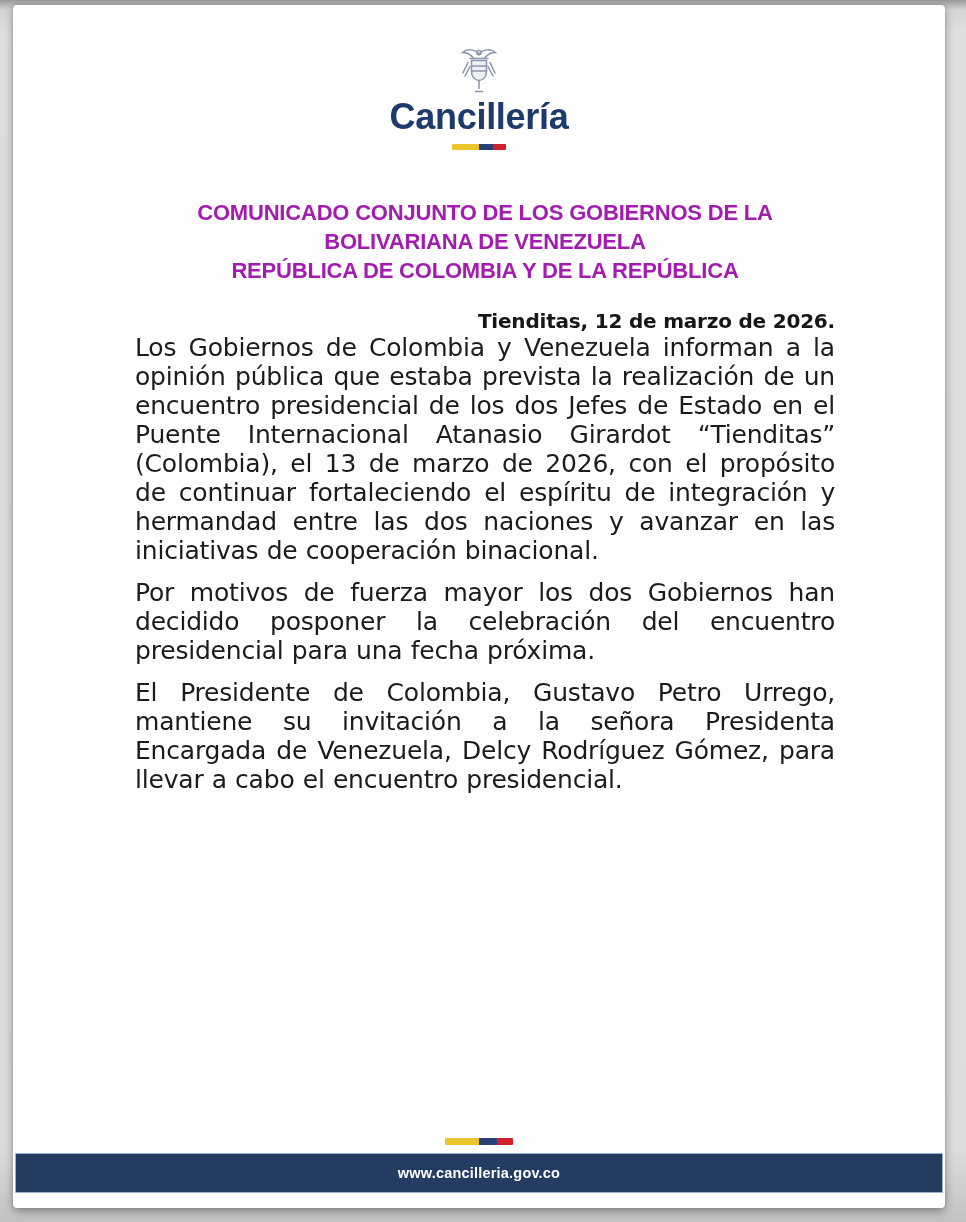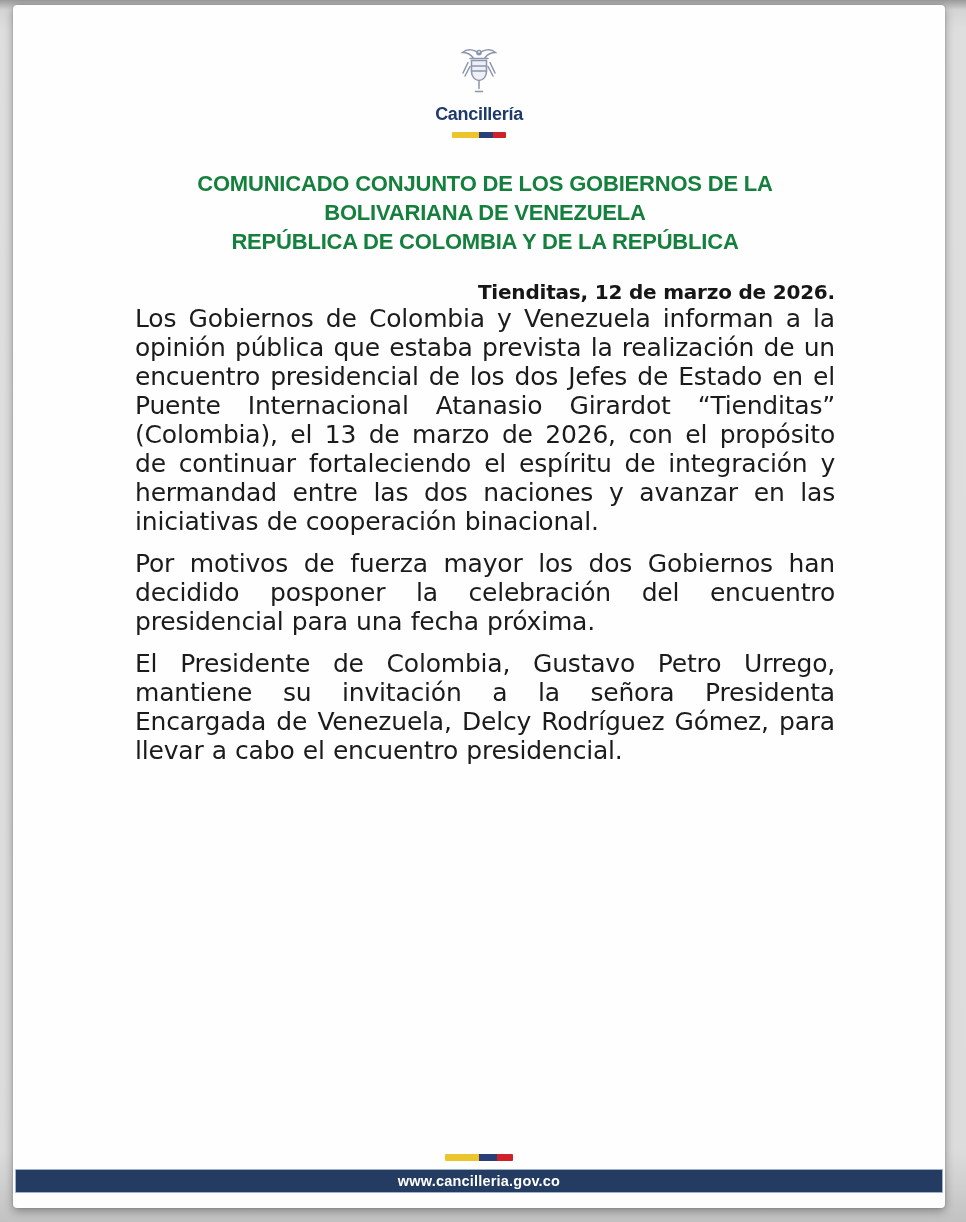--- a/index.html
+++ b/index.html
@@ -29,24 +29,24 @@
     display: flex;
     flex-direction: column;
     align-items: center;
   }
   .crest {
     width: 42px;
     height: 48px;
     display: block;
   }
   .wordmark {
-    margin-top: 10px;
+    margin-top: 2px;
     font-family: "Liberation Sans", sans-serif;
     font-weight: bold;
-    font-size: 18px;
+    font-size: 36px;
     letter-spacing: -0.3px;
     color: #1e3a6c;
     line-height: 1.1;
   }
   .tricolor {
     display: flex;
     height: 6px;
     width: 54px;
     margin-top: 7px;
     overflow: hidden;
@@ -54,27 +54,27 @@
   }
   .tricolor .seg-y { width: 50%; background: #ecc52c; }
   .tricolor .seg-b { width: 26%; background: #2a3f78; }
   .tricolor .seg-r { width: 24%; background: #d02029; }
 
   
   .content {
     padding: 0 110px 0 122px;
   }
   .doc-title {
-    margin: 31px 0 0 0;
+    margin: 48px 0 0 0;
     text-align: center;
     font-family: "Liberation Sans", sans-serif;
     font-weight: bold;
     font-size: 22px;
     line-height: 29px;
-    color: #15803d;
+    color: #a21caf;
     letter-spacing: -0.2px;
   }
   .dateline {
     margin: 24px 0 0 0;
     font-weight: bold;
     font-size: 20px;
     color: #161616;
     letter-spacing: -0.2px;
     text-align: right;
   }
@@ -100,21 +100,21 @@
     align-items: center;
   }
   .footer-flag {
     width: 68px;
     height: 7px;
     margin-bottom: 8px;
   }
   .urlbar {
     box-sizing: border-box;
     width: calc(100% - 4px);
-    height: 24px;
+    height: 40px;
     background: #243b62;
     border: 1px solid #9db0cf;
     border-radius: 1px;
     display: flex;
     align-items: center;
     justify-content: center;
   }
   .urlbar span {
     font-family: "Liberation Sans", sans-serif;
     font-weight: bold;

